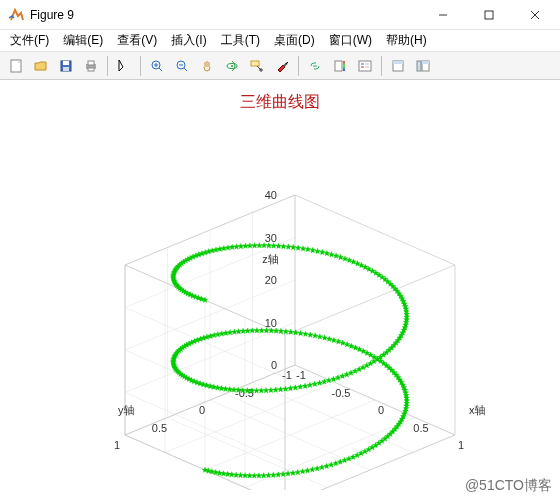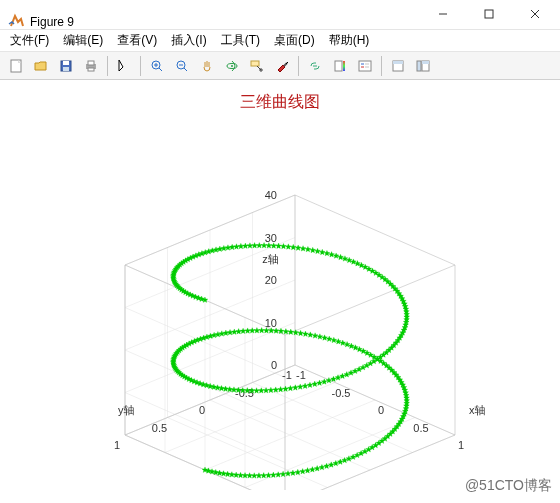--- a/index.html
+++ b/index.html
@@ -1,17 +1,17 @@
 <!DOCTYPE html>
 <html><head>
 <meta charset="utf-8">
 <style>
 *{box-sizing:border-box;margin:0;padding:0;font-family:"Microsoft YaHei","SimSun",Arial,sans-serif;font-size:12px}
 body{background:#fff;width:560px;height:503px;overflow:hidden;position:relative}
-.titlebar{height:30px;background:#fff;border-bottom:1px solid #e5e5e5;display:flex;align-items:flex-end;padding:0 2px}
+.titlebar{height:30px;background:#fff;border-bottom:1px solid #e5e5e5;display:flex;align-items:center;padding:0 2px}
 .app-icon{width:16px;height:16px;margin:0 6px;display:inline-block}
 .title-text{flex:1;color:#000}
 .winbtn{width:46px;height:30px;display:flex;align-items:center;justify-content:center;color:#555}
 .menubar{height:22px;display:flex;padding:0 4px;gap:2px;border-bottom:1px solid #e5e5e5}
 .menuitem{padding:2px 6px;color:#000}
 .toolbar{height:28px;display:flex;align-items:center;padding:0 4px;gap:1px;border-bottom:1px solid #d0d0d0;background:#f5f5f5}
 .tbtn{width:24px;height:24px;display:flex;align-items:center;justify-content:center;border:1px solid transparent;border-radius:2px}
 .tsep{width:1px;height:20px;background:#c0c0c0;margin:0 3px}
 .plot-area{position:absolute;left:0;top:80px;width:560px;height:423px;background:#fff}
 .chart-title{position:absolute;left:0;top:12px;width:100%;text-align:center;font-size:16px;color:#b91c1c}
@@ -47,20 +47,21 @@
     </div>
 </div>
 
 <div class="menubar">
   <span class="menuitem">文件(F)</span>
   <span class="menuitem">编辑(E)</span>
   <span class="menuitem">查看(V)</span>
   <span class="menuitem">插入(I)</span>
   <span class="menuitem">工具(T)</span>
   <span class="menuitem">桌面(D)</span>
+  <span class="menuitem">窗口(W)</span>
   <span class="menuitem">帮助(H)</span>
 </div>
 
 <div class="toolbar">
   <div class="tbtn" title="New Figure">
       <svg width="16" height="16">
         <rect x="3" y="2" width="10" height="12" fill="#fff" stroke="#888"></rect>
         <path d="M10 2 L13 5 L10 5 Z" fill="#ddd"></path>
       </svg>
     </div>

